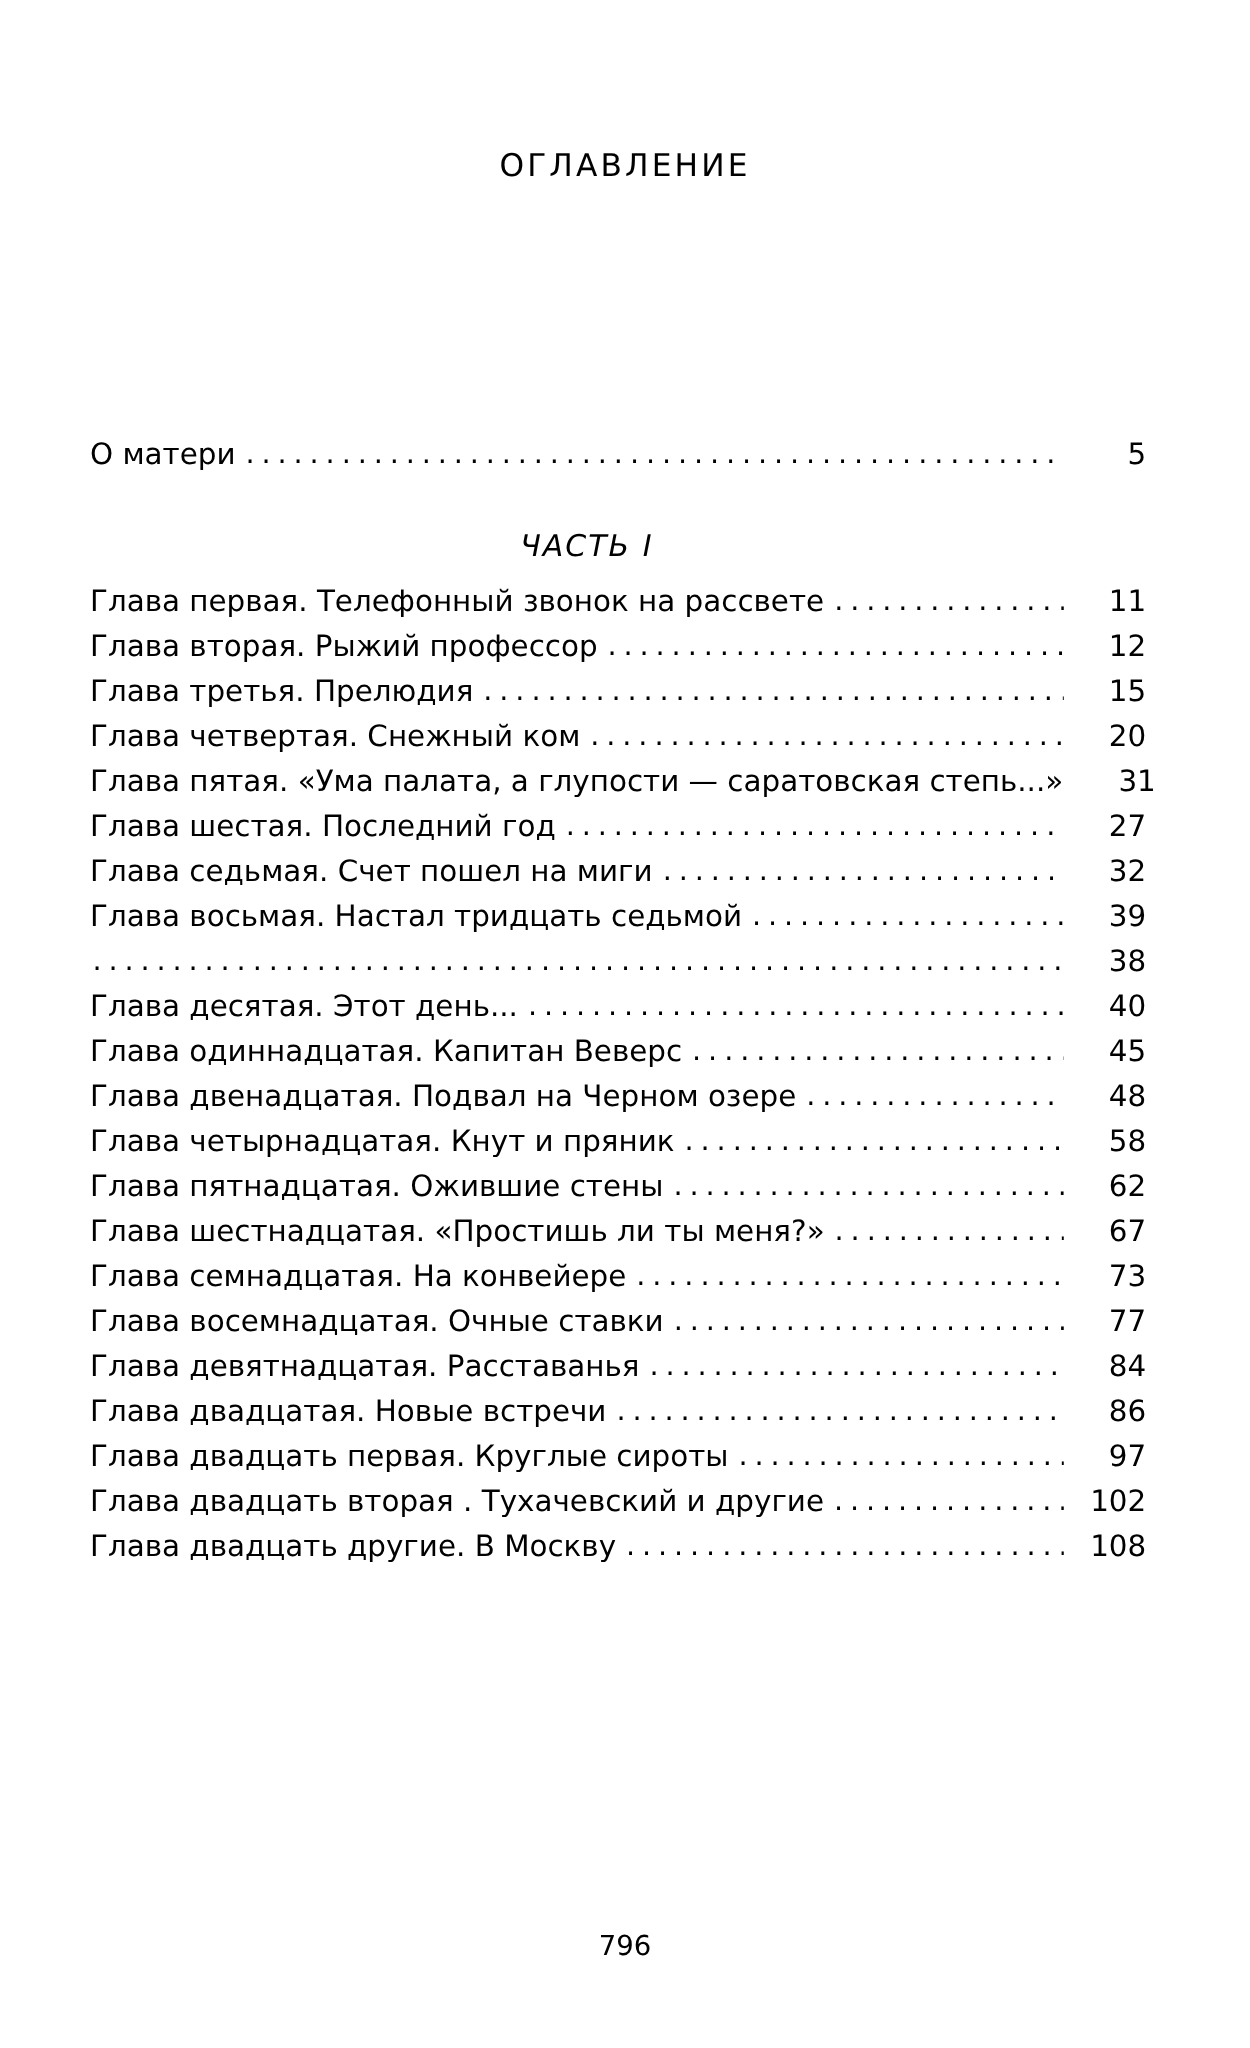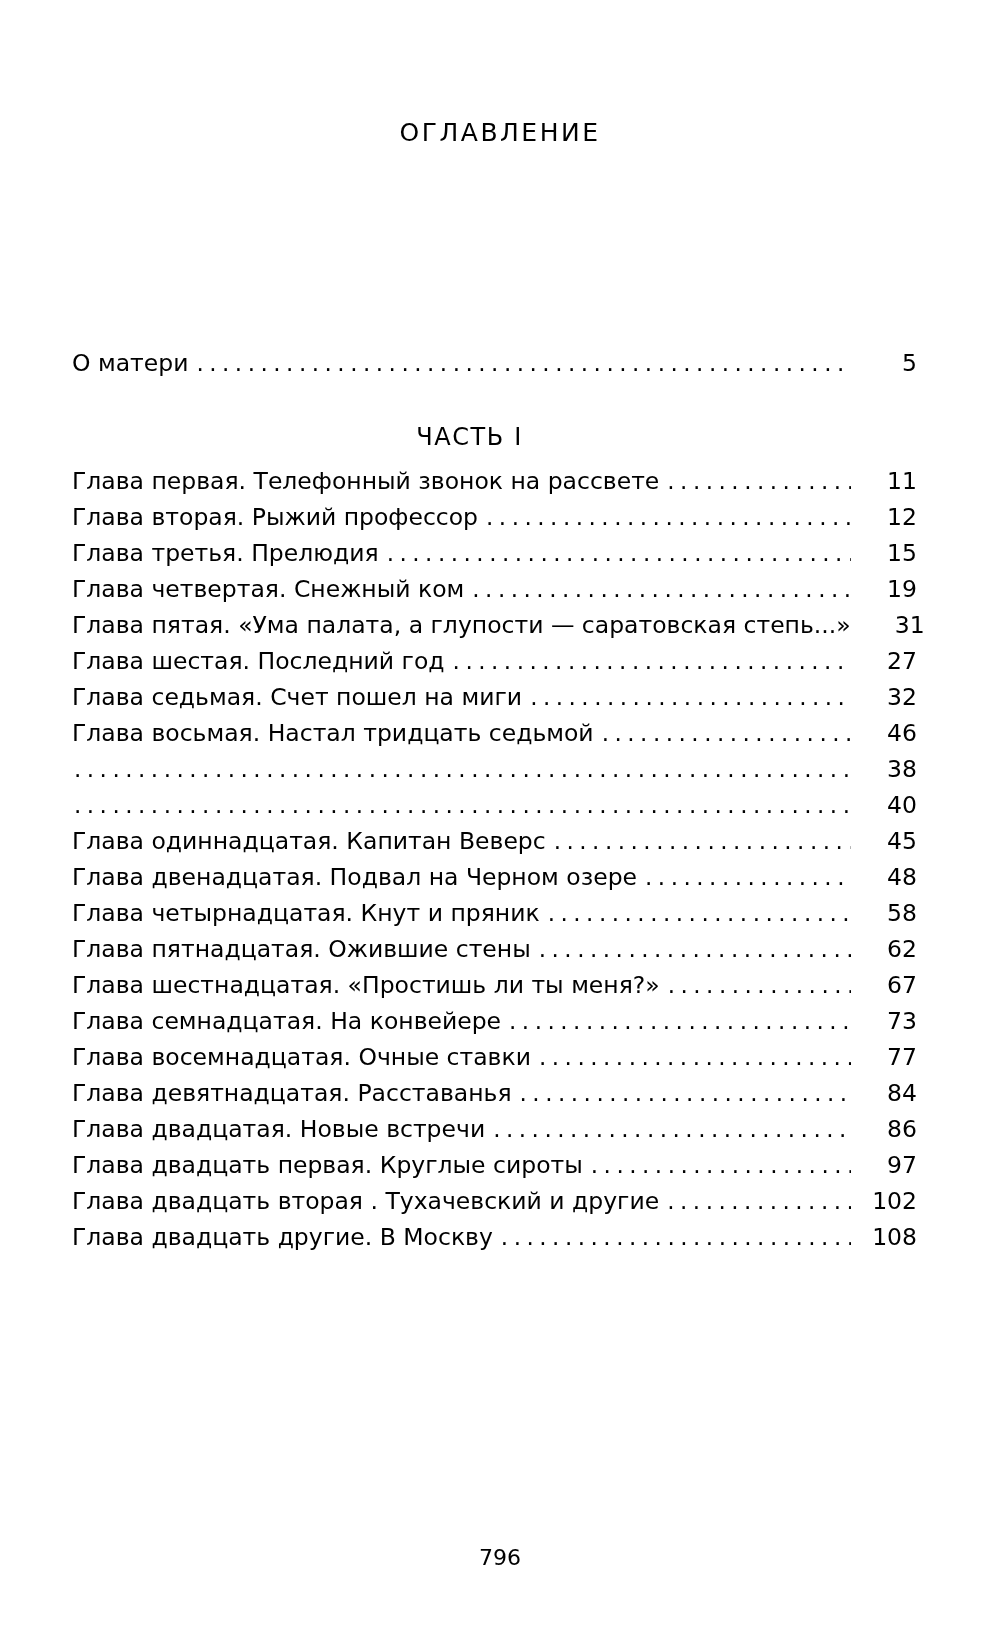--- a/index.html
+++ b/index.html
@@ -74,20 +74,21 @@
     padding-left: 6px;
     font-size: 23.5px;
   }
 
   .part-heading {
     text-align: center;
     font-size: 24px;
     letter-spacing: 1.6px;
     margin: 42px 0 12px 0;
     padding-right: 50px;
+    font-style: italic;
   }
 
   .first-entry { margin-bottom: 0; }
 
   .folio {
     position: absolute;
     bottom: 68px;
     left: 0;
     width: 1000px;
     text-align: center;
@@ -123,47 +124,48 @@
           <span class="page-num">12</span>
         </div>
         <div class="entry">
           <span class="label">Глава третья. Прелюдия</span>
           <span class="leader">........................................................................................................................</span>
           <span class="page-num">15</span>
         </div>
         <div class="entry">
           <span class="label">Глава четвертая. Снежный ком</span>
           <span class="leader">........................................................................................................................</span>
-          <span class="page-num">19</span>
+          <span class="page-num">20</span>
         </div>
         <div class="entry">
           <span class="label">Глава пятая. «Ума палата, а глупости — саратовская степь...»</span>
           <span class="leader">........................................................................................................................</span>
           <span class="page-num">31</span>
         </div>
         <div class="entry">
           <span class="label">Глава шестая. Последний год</span>
           <span class="leader">........................................................................................................................</span>
           <span class="page-num">27</span>
         </div>
         <div class="entry">
           <span class="label">Глава седьмая. Счет пошел на миги</span>
           <span class="leader">........................................................................................................................</span>
           <span class="page-num">32</span>
         </div>
         <div class="entry">
           <span class="label">Глава восьмая. Настал тридцать седьмой</span>
           <span class="leader">........................................................................................................................</span>
-          <span class="page-num">46</span>
+          <span class="page-num">39</span>
         </div>
         <div class="entry">
           <span class="leader">........................................................................................................................</span>
           <span class="page-num">38</span>
         </div>
         <div class="entry">
+          <span class="label">Глава десятая. Этот день...</span>
           <span class="leader">........................................................................................................................</span>
           <span class="page-num">40</span>
         </div>
         <div class="entry">
           <span class="label">Глава одиннадцатая. Капитан Веверс</span>
           <span class="leader">........................................................................................................................</span>
           <span class="page-num">45</span>
         </div>
         <div class="entry">
           <span class="label">Глава двенадцатая. Подвал на Черном озере</span>

